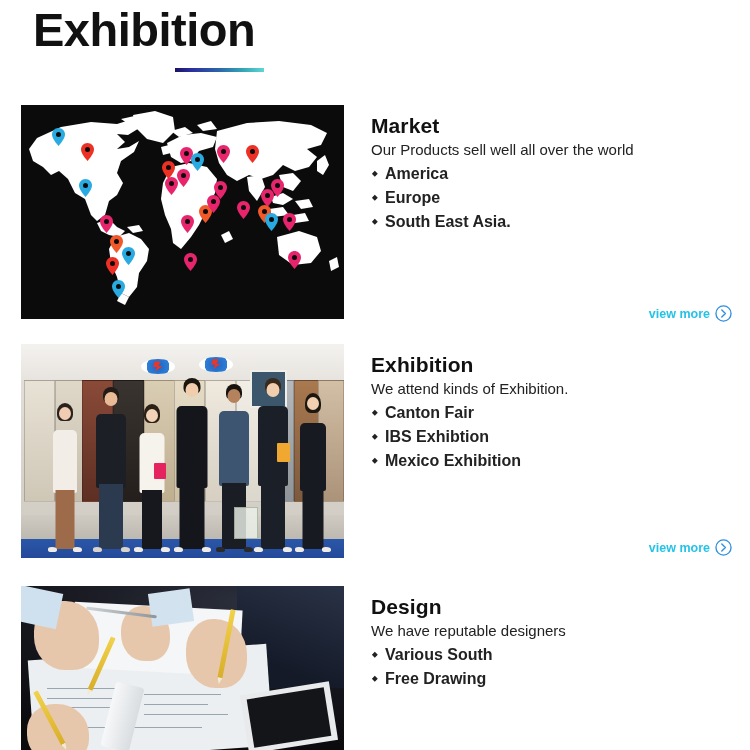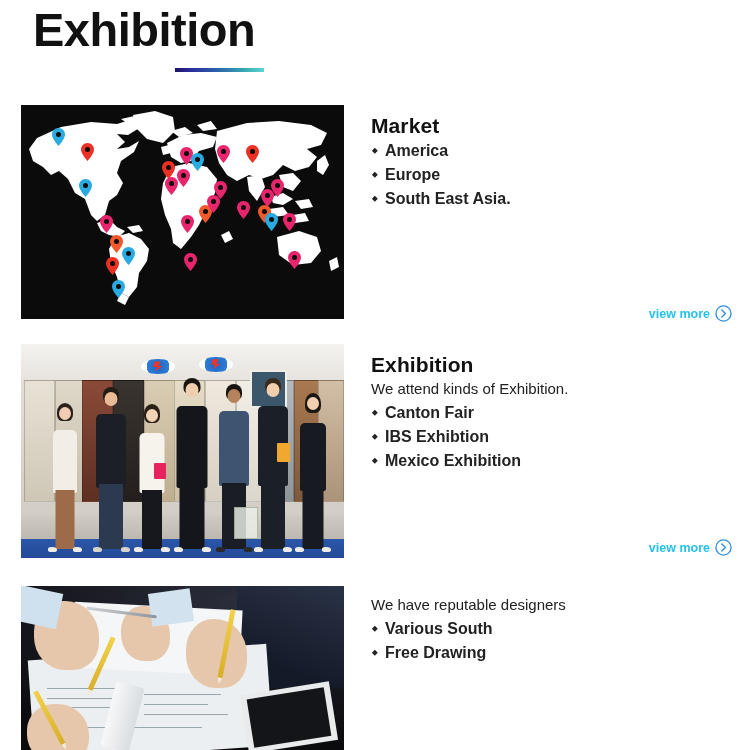--- a/index.html
+++ b/index.html
@@ -317,20 +317,21 @@
             <svg viewBox="0 0 13 18">
               <path d="M6.5 0C2.9 0 0 2.9 0 6.5C0 11 6.5 18 6.5 18S13 11 13 6.5C13 2.9 10.1 0 6.5 0Z" fill="#E8256C"></path>
               <circle cx="6.5" cy="6.4" r="2.5" fill="#0b0b0b"></circle>
             </svg>
           </div>
       </div>
     </div>
 
     <div class="txt">
       <div class="heading">Market</div>
+      <p class="sub">Our Products sell well all over the world</p>
       <ul class="blist">
         <li>America</li>
         <li>Europe</li>
         <li>South East Asia.</li>
       </ul>
     </div>
 
     <div class="viewmore vm-1">
       <span>view more</span>
       <svg class="vm-icon" viewBox="0 0 18 18">
@@ -489,20 +490,21 @@
             <i></i>
           </div>
         <div class="pencil" style="left:8%;top:62%;height:60px;transform:rotate(-28deg)">
             <i></i>
           </div>
         <div class="pen" style="left:20%;top:15%;width:22%;transform:rotate(7deg)"></div>
       </div>
     </div>
 
     <div class="txt">
+      <div class="heading">Design</div>
       <p class="sub">We have reputable designers</p>
       <ul class="blist">
         <li>Various South</li>
         <li>Free Drawing</li>
       </ul>
     </div>
   </div>
 
 </div>
 

